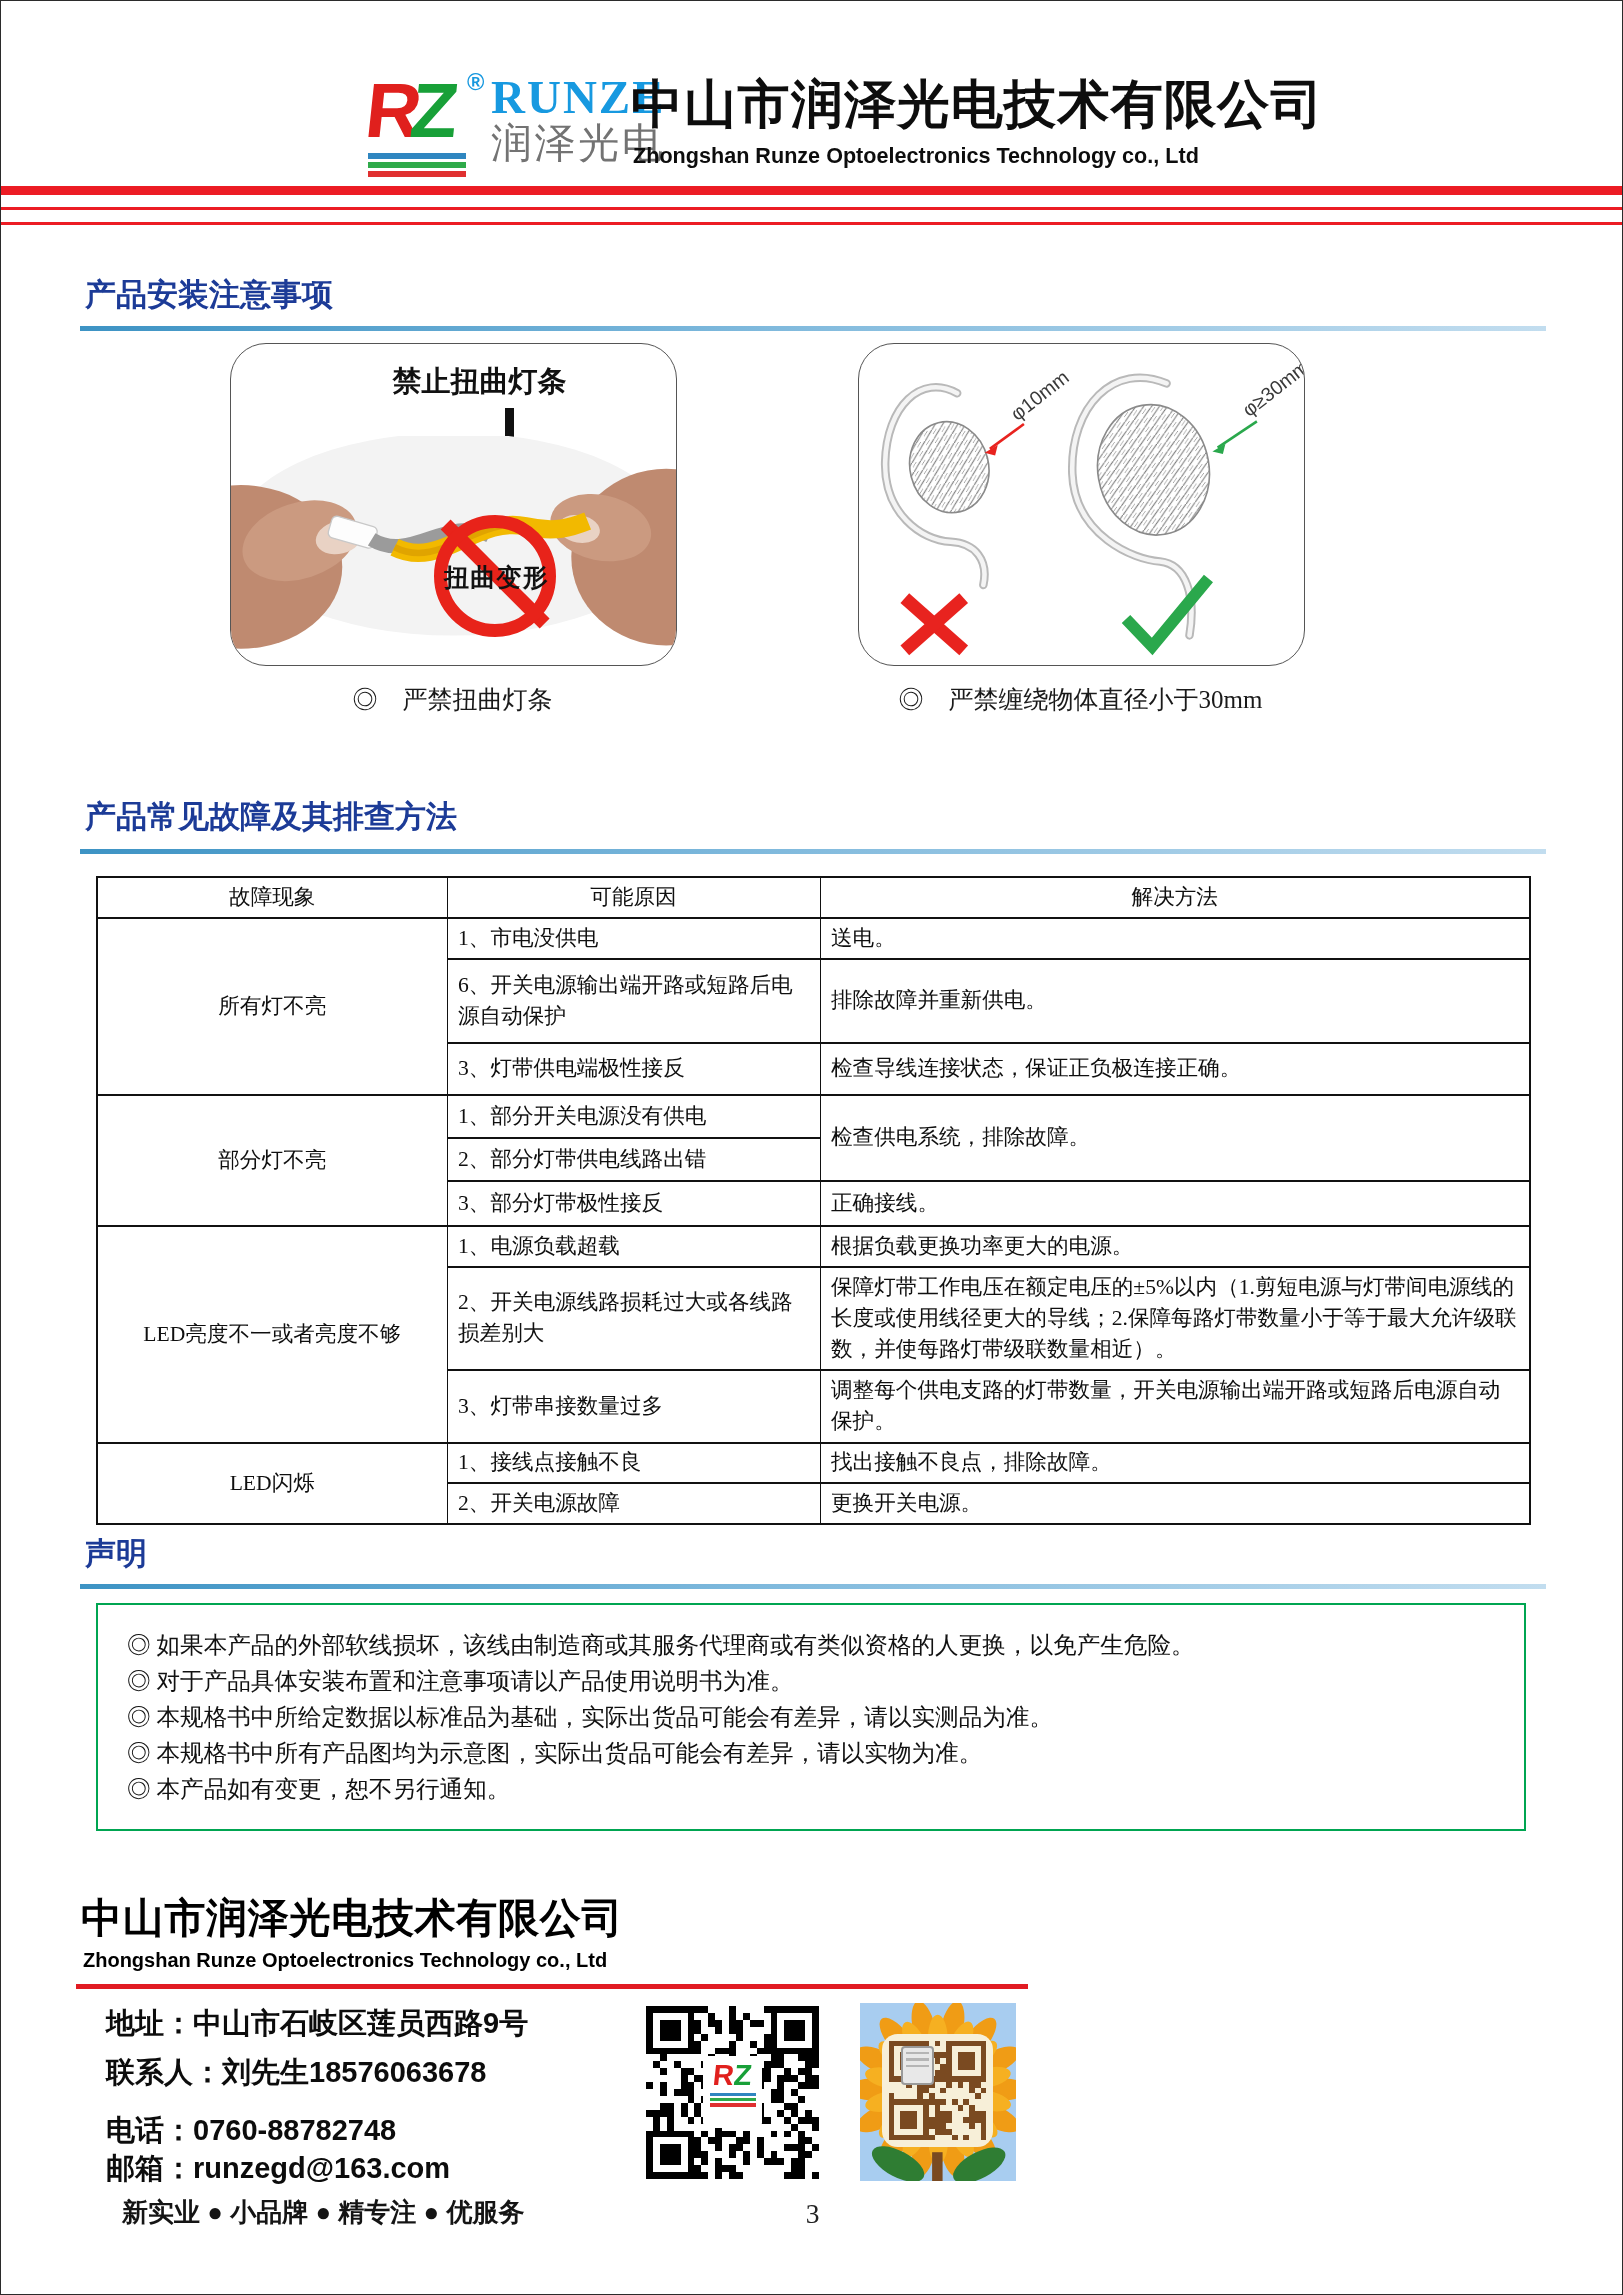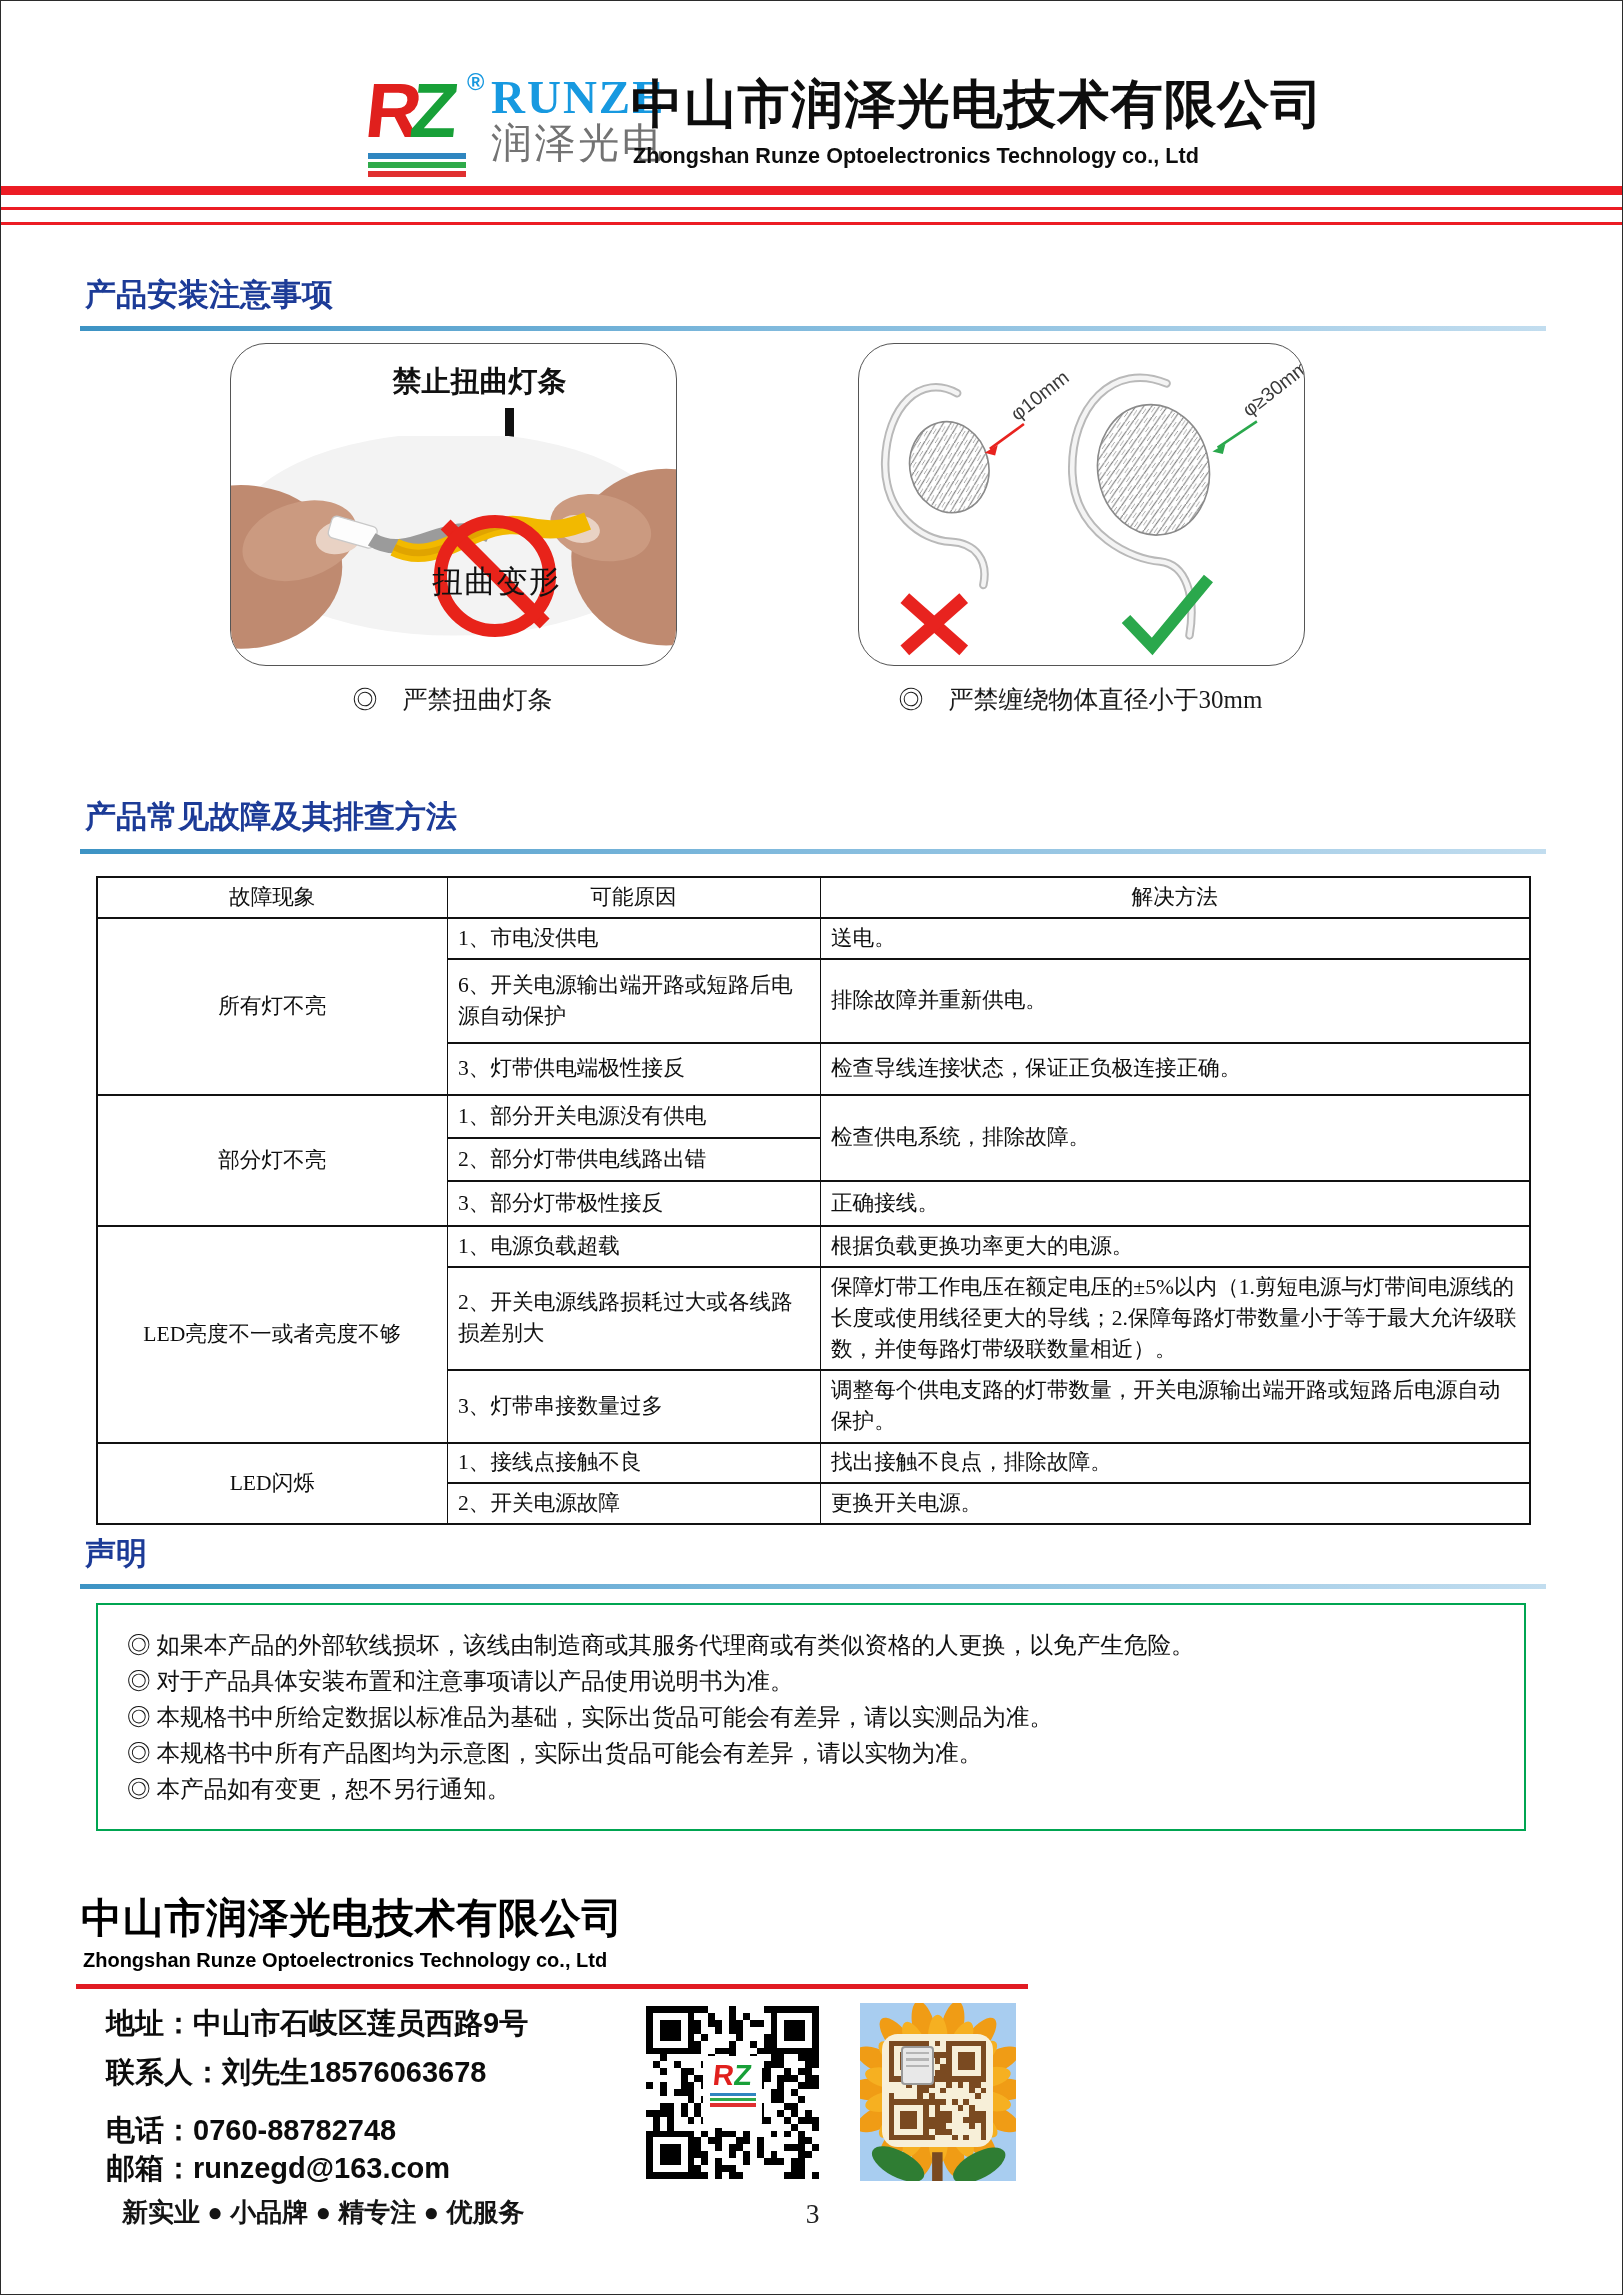--- a/index.html
+++ b/index.html
@@ -35,21 +35,21 @@
   
   .fig-box{border:1.3px solid #555; border-radius:36px; width:445px; height:321px; background:#fff; overflow:hidden;}
   .fig1-box{left:229px; top:342px;}
   .fig2-box{left:857px; top:342px;}
   .fig1-label{left:0; right:0; top:18.3px; text-align:center; padding-left:52px; font-size:29px; font-weight:700; color:#111;}
   .arrow-shaft{left:274px; top:64px; width:9.2px; height:41px; background:#111;}
   .arrow-head{left:260px; top:105px; width:0; height:0; border-left:18.3px solid transparent; border-right:18.3px solid transparent; border-top:25px solid #111;}
   .fig-photo{left:0px; top:92px;}
   .ban-sign{left:203px; top:171px; width:122px; height:122px; border:13px solid #e8231a; border-radius:50%; box-sizing:border-box;}
   .ban-bar{left:194px; top:223px; width:140px; height:14.4px; background:#e8231a; transform:rotate(45deg);}
-  .ban-text{left:164px; top:217px; width:203px; text-align:center; font-size:31px; font-weight:400; color:#111; letter-spacing:1.3px;}
+  .ban-text{left:164px; top:217px; width:203px; text-align:center; font-size:25px; font-weight:700; color:#111; letter-spacing:1.3px;}
   .fig-caption{top:682px; font-size:25px; color:#1a1a1a; font-family:"Liberation Serif",serif; text-align:center;}
   .cap1{left:229px; width:445px;}
   .cap2{left:831px; width:497px;}
 
   
   .fault-table{left:95px; top:875px; width:1433px; border-collapse:collapse; table-layout:fixed;
     font-family:"Liberation Serif",serif; font-size:21.6px; color:#0f0f0f;}
   .fault-table col.c1{width:350px;} .fault-table col.c2{width:373px;} .fault-table col.c3{width:710px;}
   .fault-table th,.fault-table td{border:1.3px solid #111; line-height:31px; padding:3.9px 10.5px; vertical-align:middle; word-break:break-all;}
   .fault-table th{font-weight:400; text-align:center; border-bottom:2.6px solid #111;}

